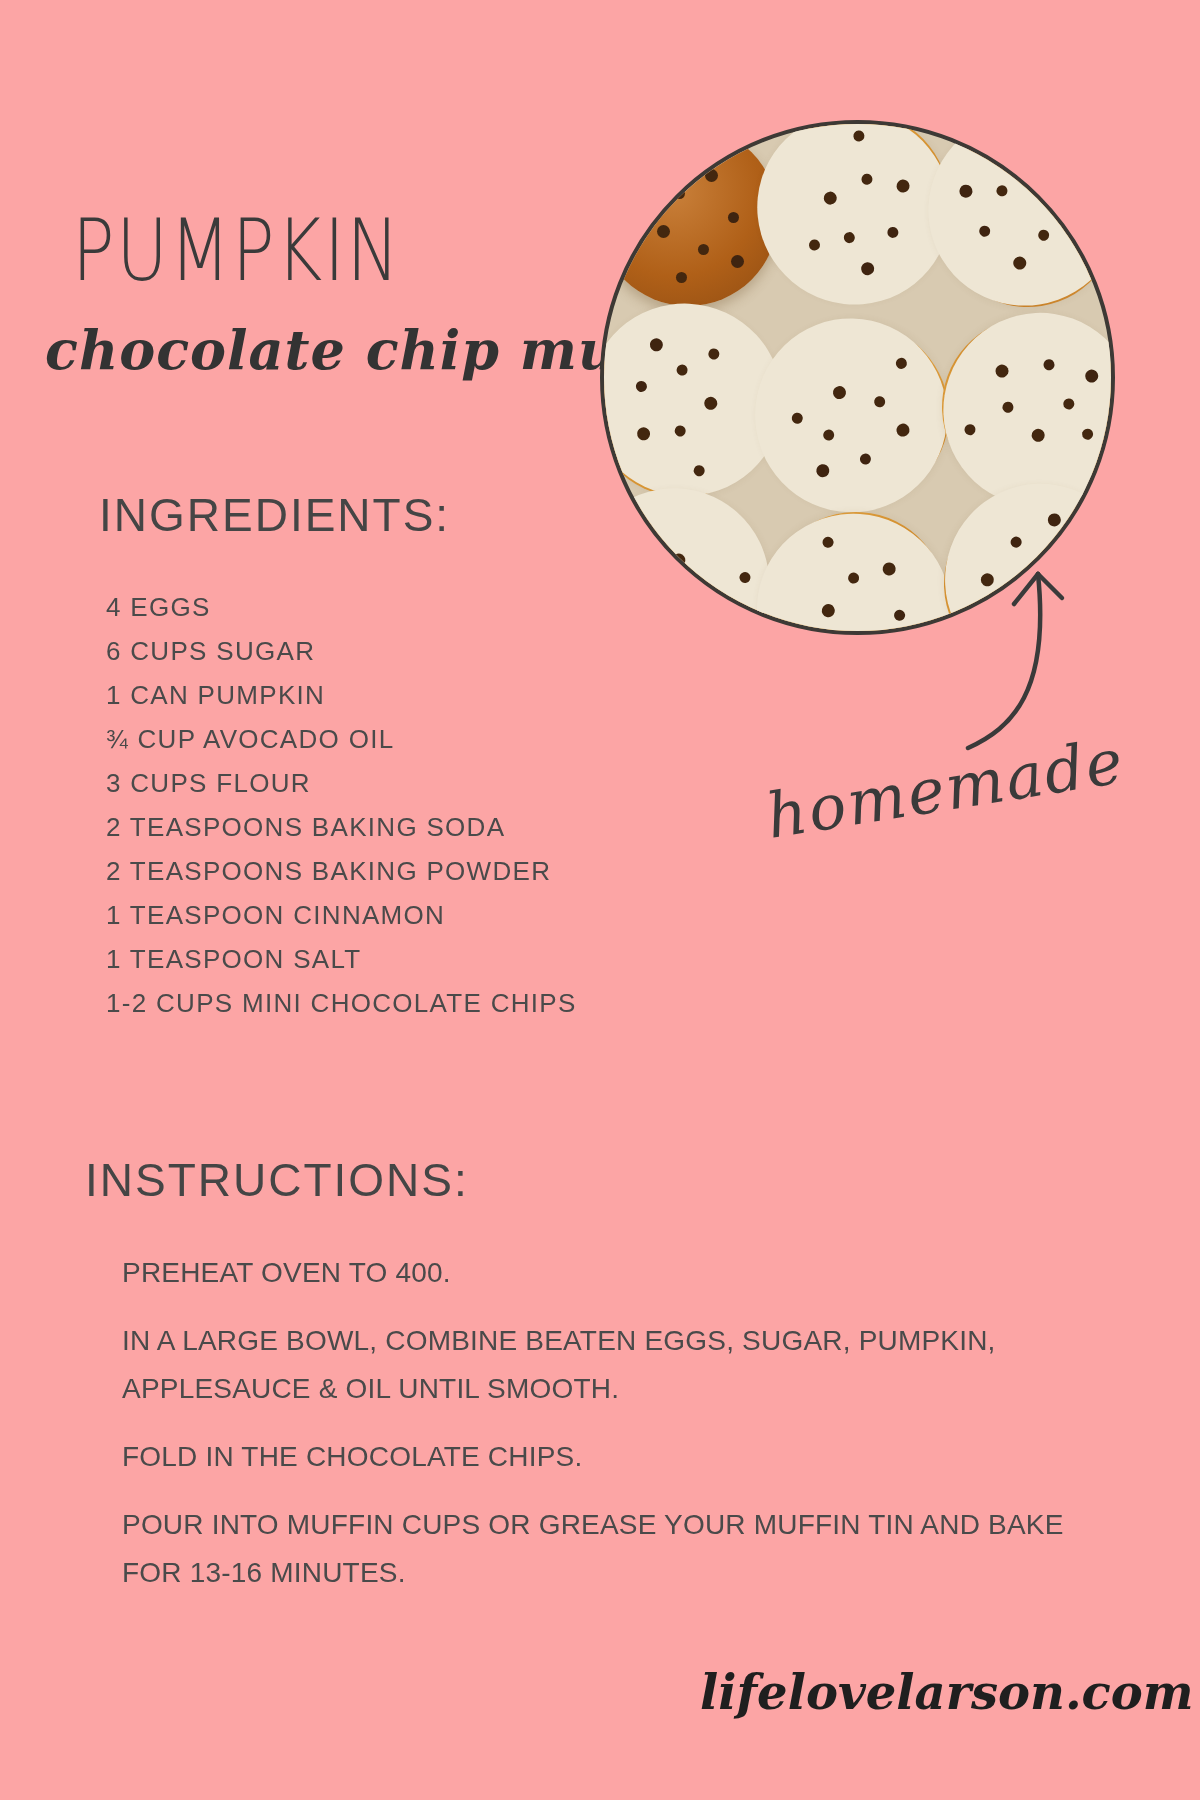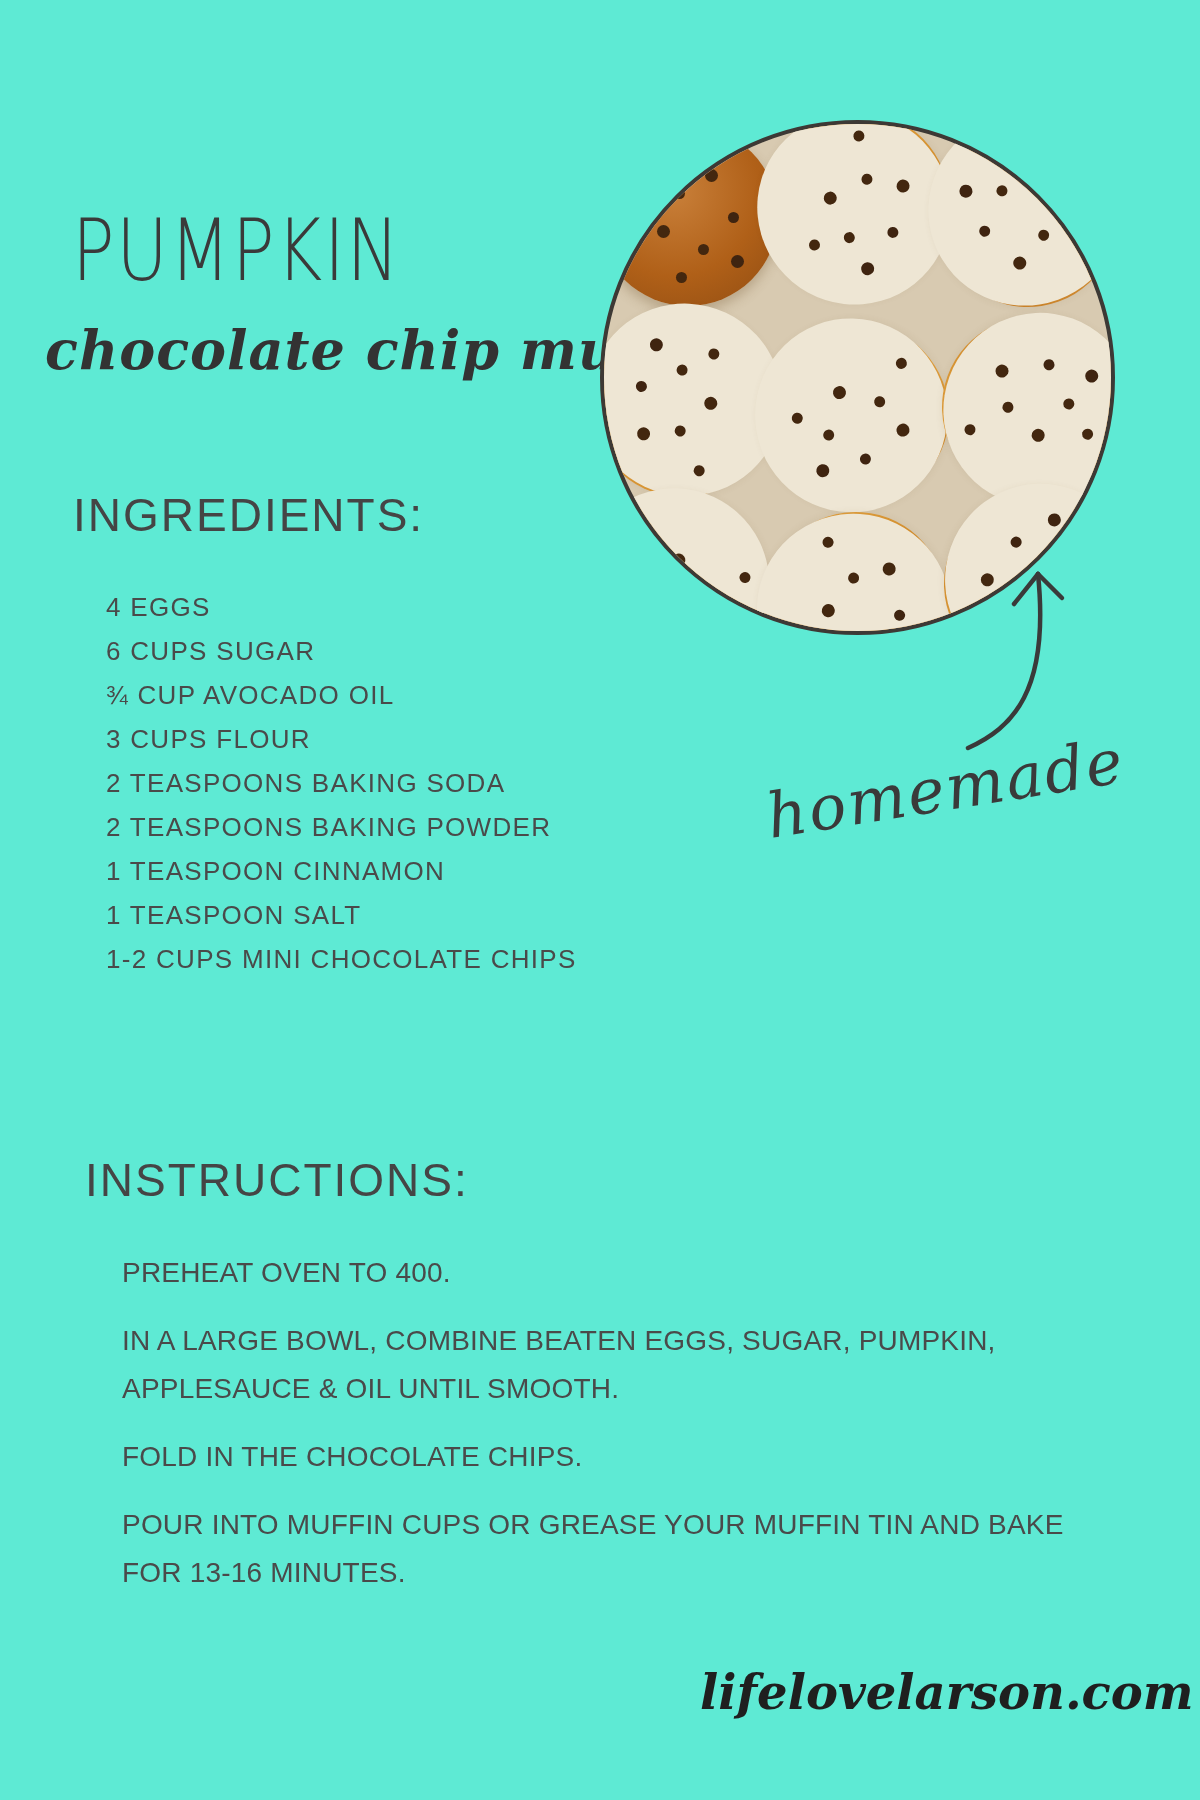--- a/index.html
+++ b/index.html
@@ -1,38 +1,38 @@
 <!DOCTYPE html>
 <html><head>
 <meta charset="utf-8">
 <style>
   html,body{margin:0;padding:0;background:#ffffff;}
   #page{
-    position:relative;width:1200px;height:1800px;background:#5eead4;
+    position:relative;width:1200px;height:1800px;background:#fca5a5;
     overflow:hidden;font-family:"Liberation Sans",sans-serif;color:#4a4a4a;
   }
   
   .title-main{
     position:absolute;left:72px;top:200px;margin:0;
     font-family:"DejaVu Sans",sans-serif;font-weight:200;
     font-size:86px;line-height:100px;color:#3a3a3a;
     transform:scaleX(.82);transform-origin:left top;letter-spacing:2px;
     white-space:nowrap;
   }
   .title-sub{
     position:absolute;left:45px;top:318px;margin:0;
     font-family:"DejaVu Serif",serif;font-style:italic;font-weight:600;
     font-size:54px;color:#333333;letter-spacing:1px;white-space:nowrap;
   }
   
   .section-heading{
     position:absolute;margin:0;font-weight:300;font-size:46px;
     letter-spacing:2px;color:#454545;white-space:nowrap;
   }
-  #ingredients-heading{left:73px;top:488px;}
+  #ingredients-heading{left:99px;top:488px;}
   #instructions-heading{left:85px;top:1153px;}
   
   .ingredient-list{
     position:absolute;left:106px;top:585px;margin:0;padding:0;list-style:none;
     font-size:26px;letter-spacing:1.3px;color:#4a4a4a;
   }
   .ingredient-list li{line-height:44px;white-space:nowrap;}
   
   .step-list{
     position:absolute;left:122px;top:1249px;width:990px;margin:0;padding:0;
@@ -112,20 +112,21 @@
     <path d="M 88 22 L 64 52" stroke="#3a3a3a" stroke-width="4.5" fill="none" stroke-linecap="round"></path>
     <path d="M 88 22 L 112 46" stroke="#3a3a3a" stroke-width="4.5" fill="none" stroke-linecap="round"></path>
   </svg>
 
   <div class="annotation">homemade</div>
 
   <h2 class="section-heading" id="ingredients-heading">INGREDIENTS:</h2>
   <ul class="ingredient-list">
       <li>4 EGGS</li>
       <li>6 CUPS SUGAR</li>
+      <li>1 CAN PUMPKIN</li>
       <li>¾ CUP AVOCADO OIL</li>
       <li>3 CUPS FLOUR</li>
       <li>2 TEASPOONS BAKING SODA</li>
       <li>2 TEASPOONS BAKING POWDER</li>
       <li>1 TEASPOON CINNAMON</li>
       <li>1 TEASPOON SALT</li>
       <li>1-2 CUPS MINI CHOCOLATE CHIPS</li>
     </ul>
 
   <h2 class="section-heading" id="instructions-heading">INSTRUCTIONS:</h2>

